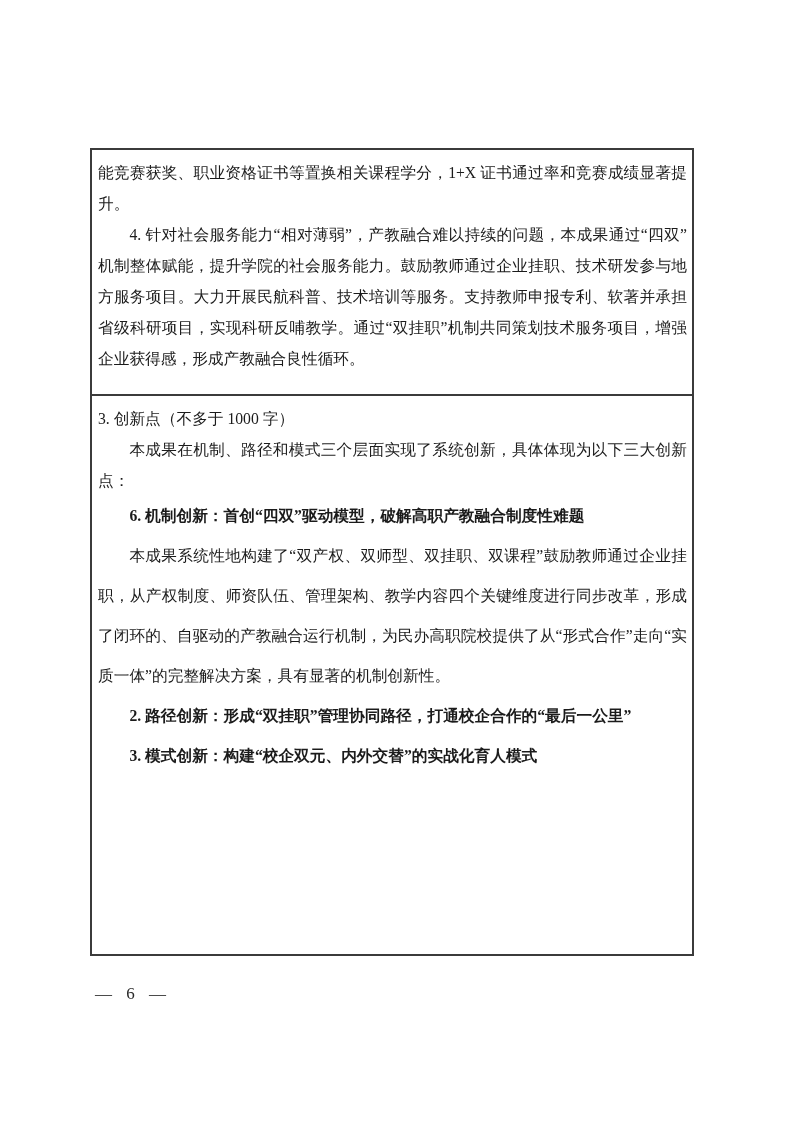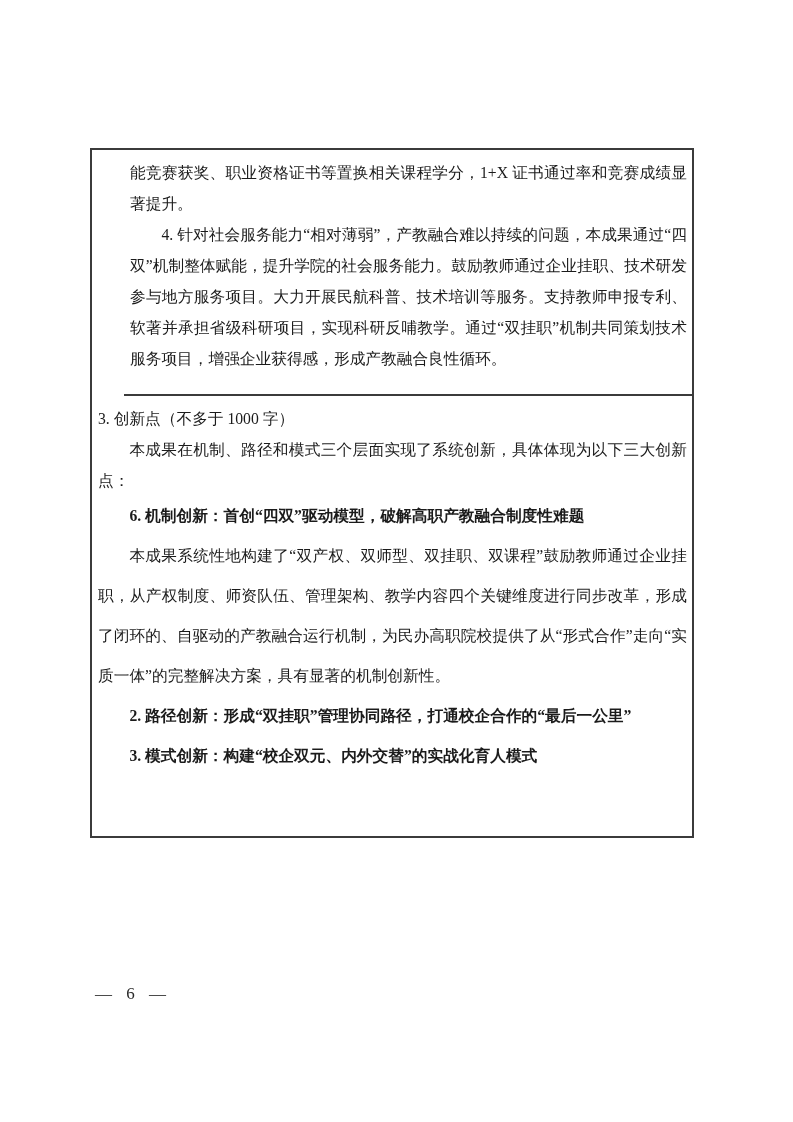--- a/index.html
+++ b/index.html
@@ -30,24 +30,23 @@
     background: #ffffff;
   }
   .cell {
     box-sizing: border-box;
     padding: 7px 5px 0 6px;
     overflow: hidden;
   }
   .cell-achievements {
     height: 246px;
     border-bottom: 2px solid #3b3b3b;
-    margin-left: 32px;
   }
   .cell-innovations {
-    height: 440px;
+    height: 558px;
   }
   .para {
     margin: 0;
     font-size: 15.7px;
     line-height: 31px;
     text-align: justify;
     text-justify: inter-ideograph;
     color: #1b1b1b;
   }
   .indent { text-indent: 2em; }

